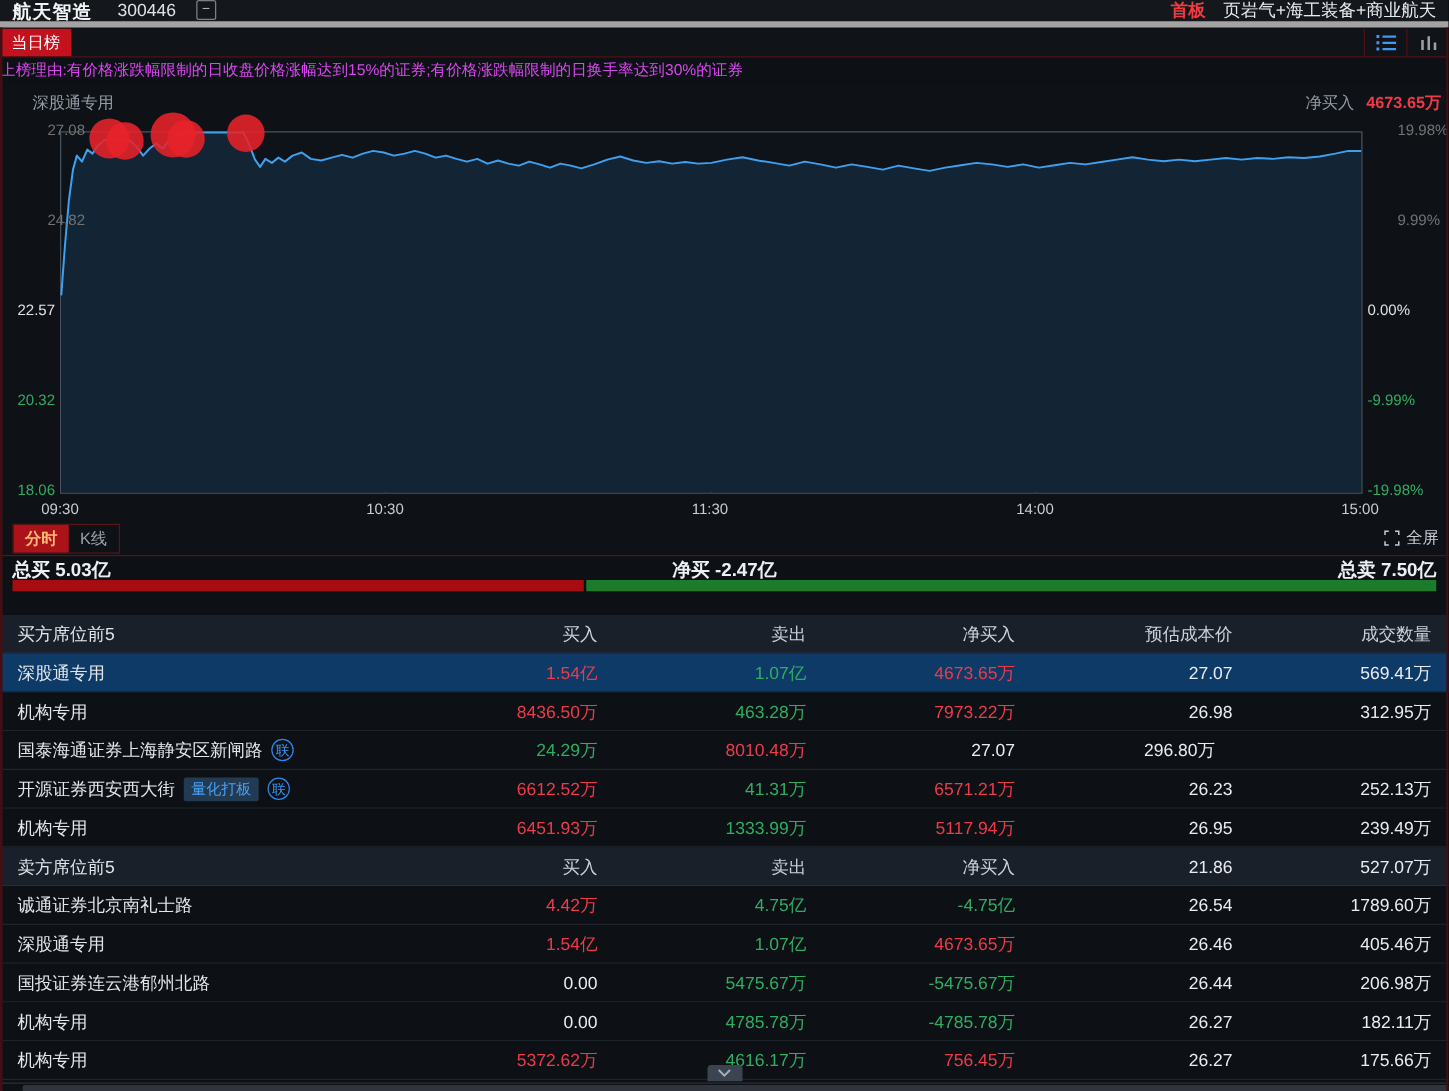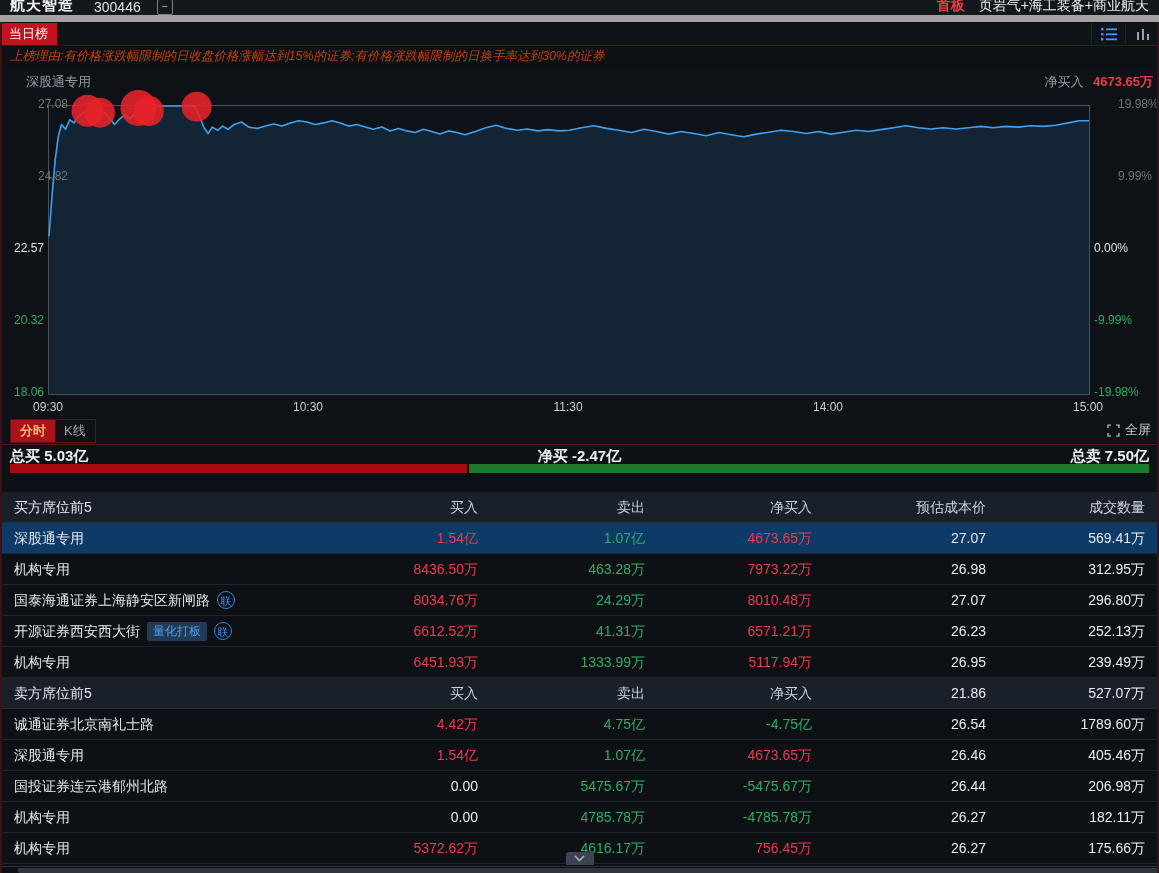--- a/index.html
+++ b/index.html
@@ -1,39 +1,39 @@
 <!DOCTYPE html>
 <html><head>
 <meta charset="utf-8">
 <style>
   html,body{margin:0;padding:0;background:#07090c;}
   body{font-family:"Liberation Sans","DejaVu Sans",sans-serif;}
   #app{position:relative;width:1159px;height:873px;background:#0d1116;overflow:hidden;color:#e4e8ed;}
 
   
   .titlebar{position:absolute;top:0;left:0;right:0;height:22px;background:#14181d;
-    border-bottom:7px solid #a3a3a3;display:flex;align-items:flex-end;padding:0 10px;box-sizing:border-box;}
+    border-bottom:5px solid #a3a3a3;display:flex;align-items:flex-start;padding:0 10px;box-sizing:border-box;}
   .stock-name{font-size:15px;font-weight:bold;color:#f2f4f6;letter-spacing:1px;}
   .stock-code{font-size:14px;color:#dfe3e8;margin-left:20px;}
   .collapse-btn{margin-left:16px;width:14px;height:14px;border:1px solid #7a8088;border-radius:2px;
     color:#b9bfc7;font-size:11px;line-height:12px;text-align:center;cursor:default;}
   .title-right{margin-left:auto;display:flex;align-items:center;gap:14px;}
   .board-tag{color:#f03b40;font-size:14px;font-weight:bold;}
   .concepts{color:#e8ebef;font-size:14px;}
 
   
   .tabbar{position:absolute;top:23px;left:0;right:0;height:22px;background:#101419;
     border-bottom:1px solid #4e1014;display:flex;align-items:stretch;}
   .tab-active{background:#c3121d;color:#ffffff;font-size:13px;padding:0 9px;display:flex;align-items:center;}
   .view-icons{margin-left:auto;display:flex;}
   .icon-btn{width:33px;display:flex;align-items:center;justify-content:center;border-left:1px solid #4e1014;}
 
   
   .reason-row{position:absolute;top:46px;left:0;right:0;height:21px;display:flex;align-items:center;
-    padding-left:10px;font-size:12.5px;color:#c2410c;font-style:italic;}
+    font-size:12.5px;color:#d946ef;}
 
   
   .chart-section{position:absolute;top:67px;left:0;right:0;height:378px;background:#0e1217;
     border-bottom:1px solid #5a1216;box-sizing:border-box;}
   .seat-label{position:absolute;left:26px;top:6px;font-size:13px;color:#939ba6;}
   .netbuy-line{position:absolute;right:6px;top:6px;font-size:13px;}
   .netbuy-line .lbl{color:#939ba6;margin-right:6px;}
   .netbuy-line .val{color:#ef3a47;font-weight:bold;}
   .plot{position:absolute;left:48px;top:38px;width:1040px;height:288px;background:#0e1319;
     border:1px solid #49525c;box-sizing:content-box;}
@@ -229,21 +229,20 @@
           <div class="cell num v-green">463.28万</div>
           <div class="cell num v-red">7973.22万</div>
           <div class="cell num v-white">26.98</div>
           <div class="cell num v-white">312.95万</div>
         </div>
         <div class="trow">
           <div class="cell name">
             <span>国泰海通证券上海静安区新闸路</span>
             <span class="badge-circle">联</span>
           </div>
-          <div class="cell num v-red">8034.76万</div>
           <div class="cell num v-green">24.29万</div>
           <div class="cell num v-red">8010.48万</div>
           <div class="cell num v-white">27.07</div>
           <div class="cell num v-white">296.80万</div>
         </div>
         <div class="trow">
           <div class="cell name">
             <span>开源证券西安西大街</span>
             <span class="badge-tag">量化打板</span>
             <span class="badge-circle">联</span>

